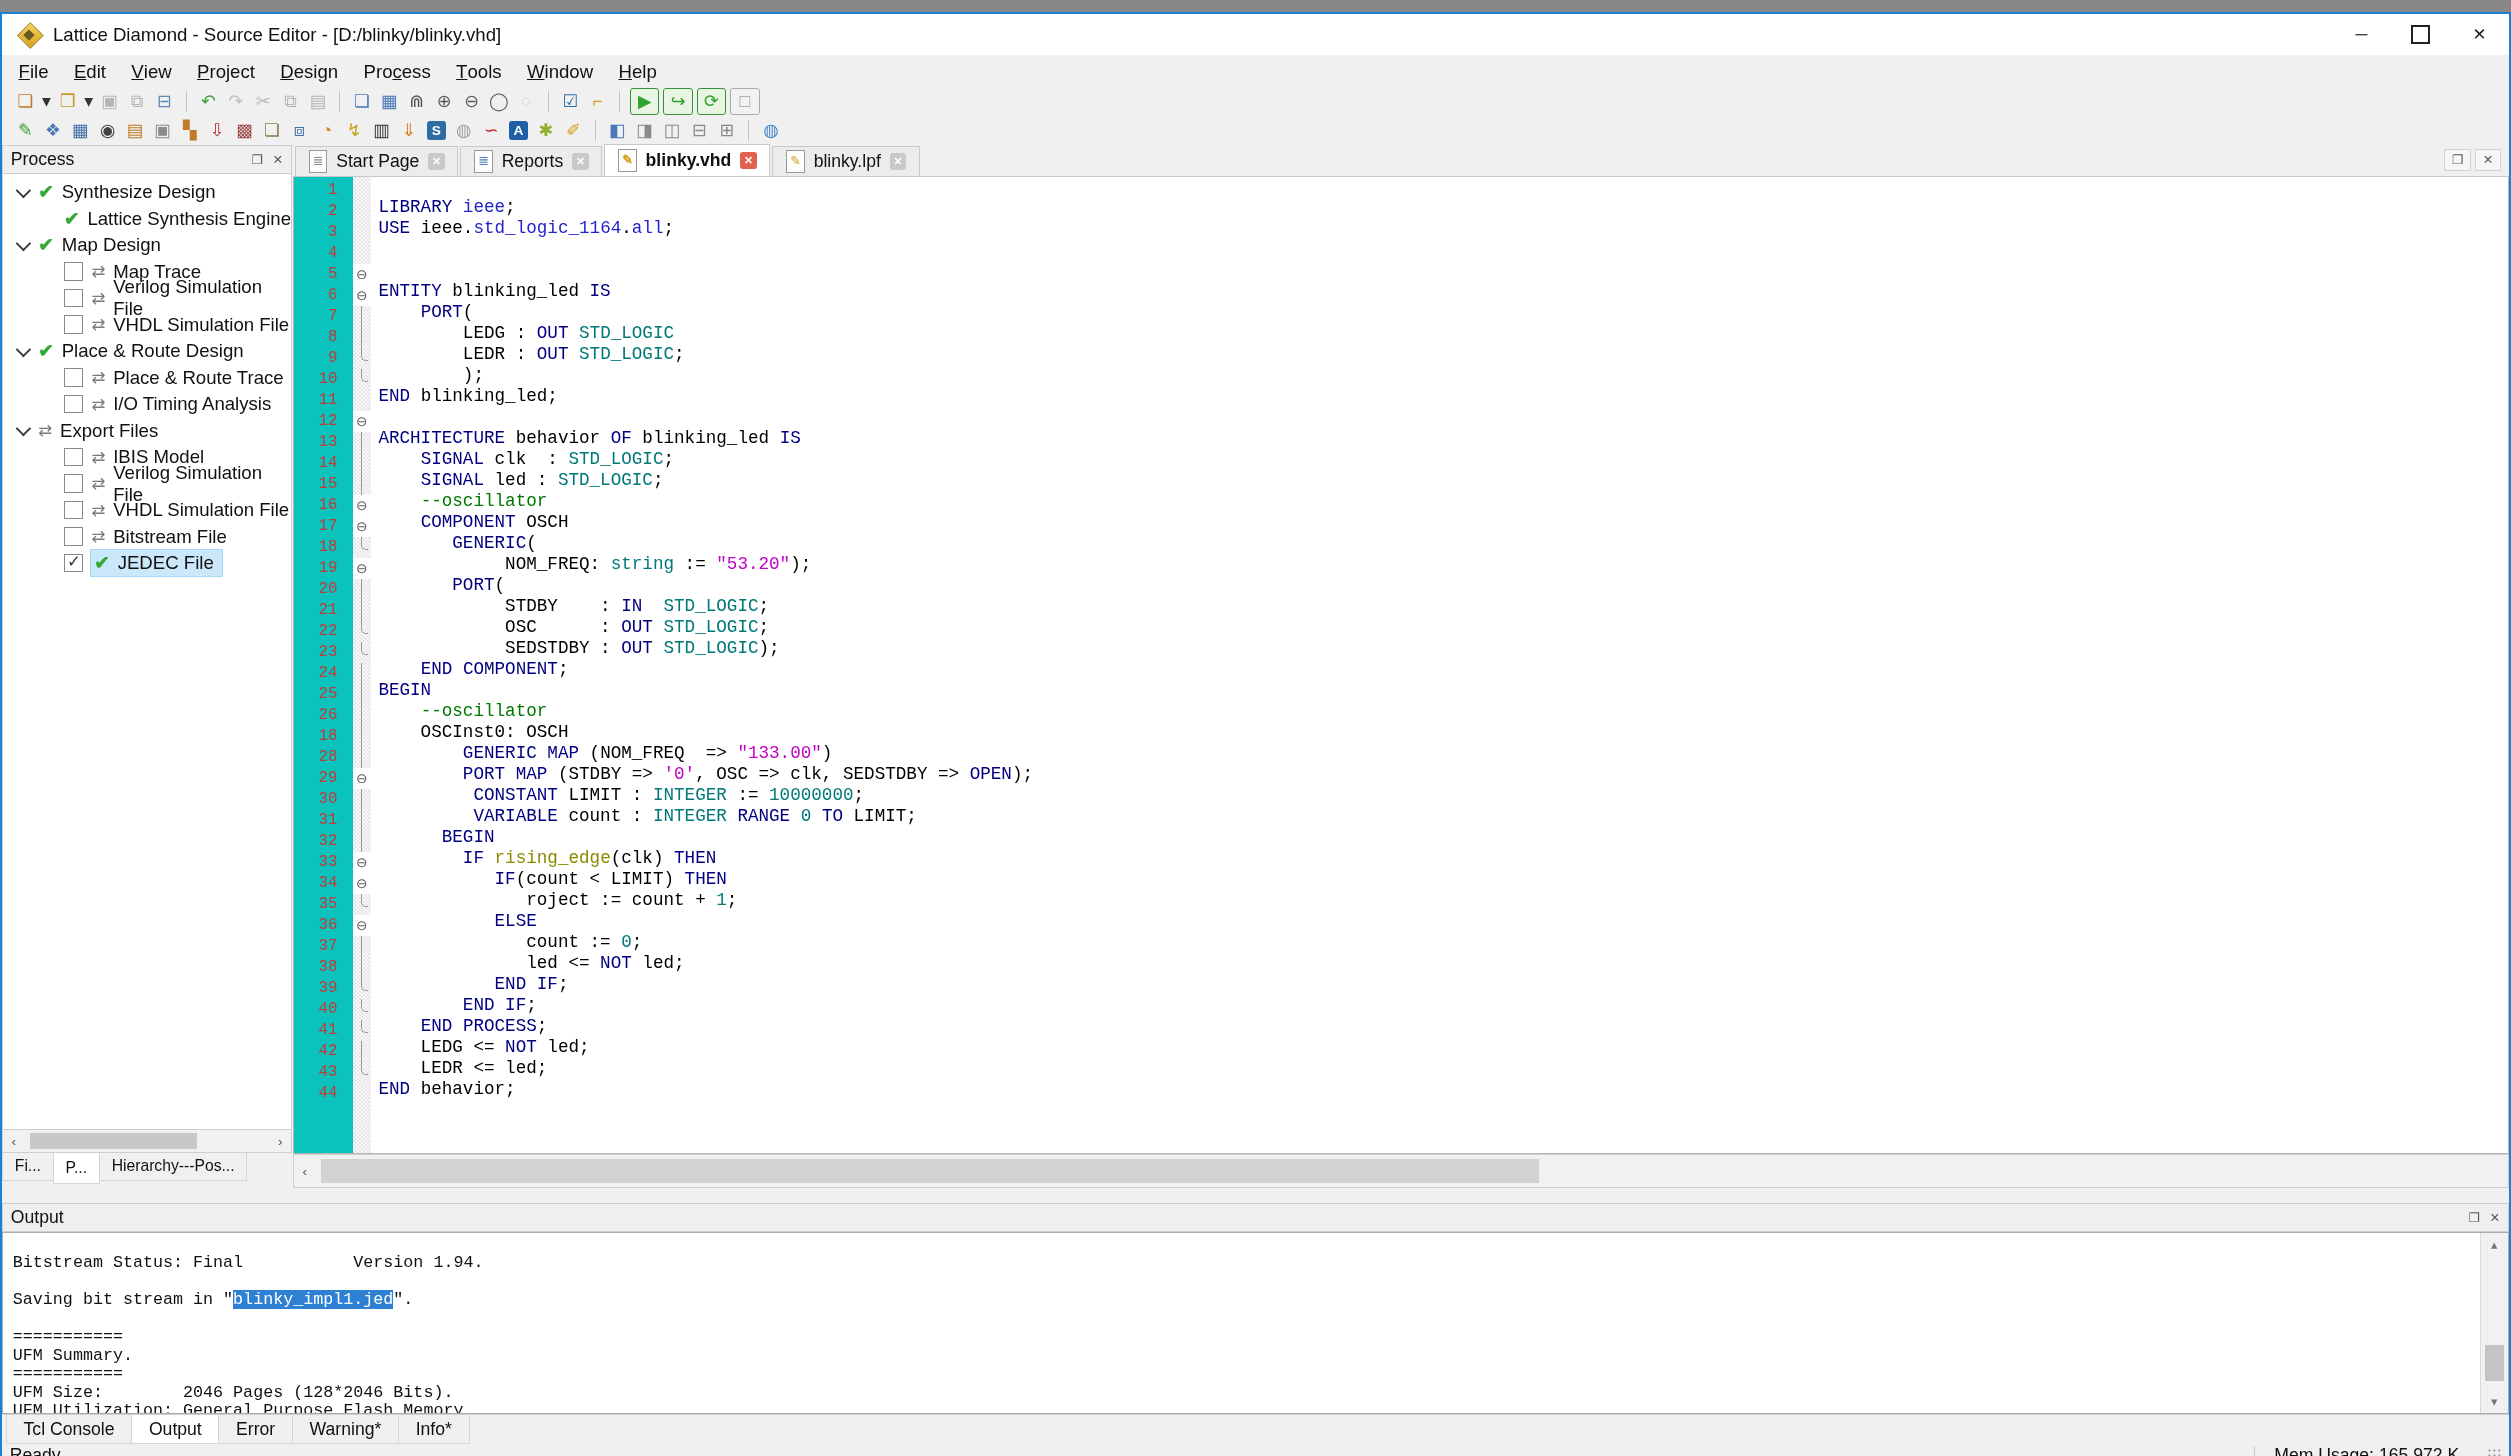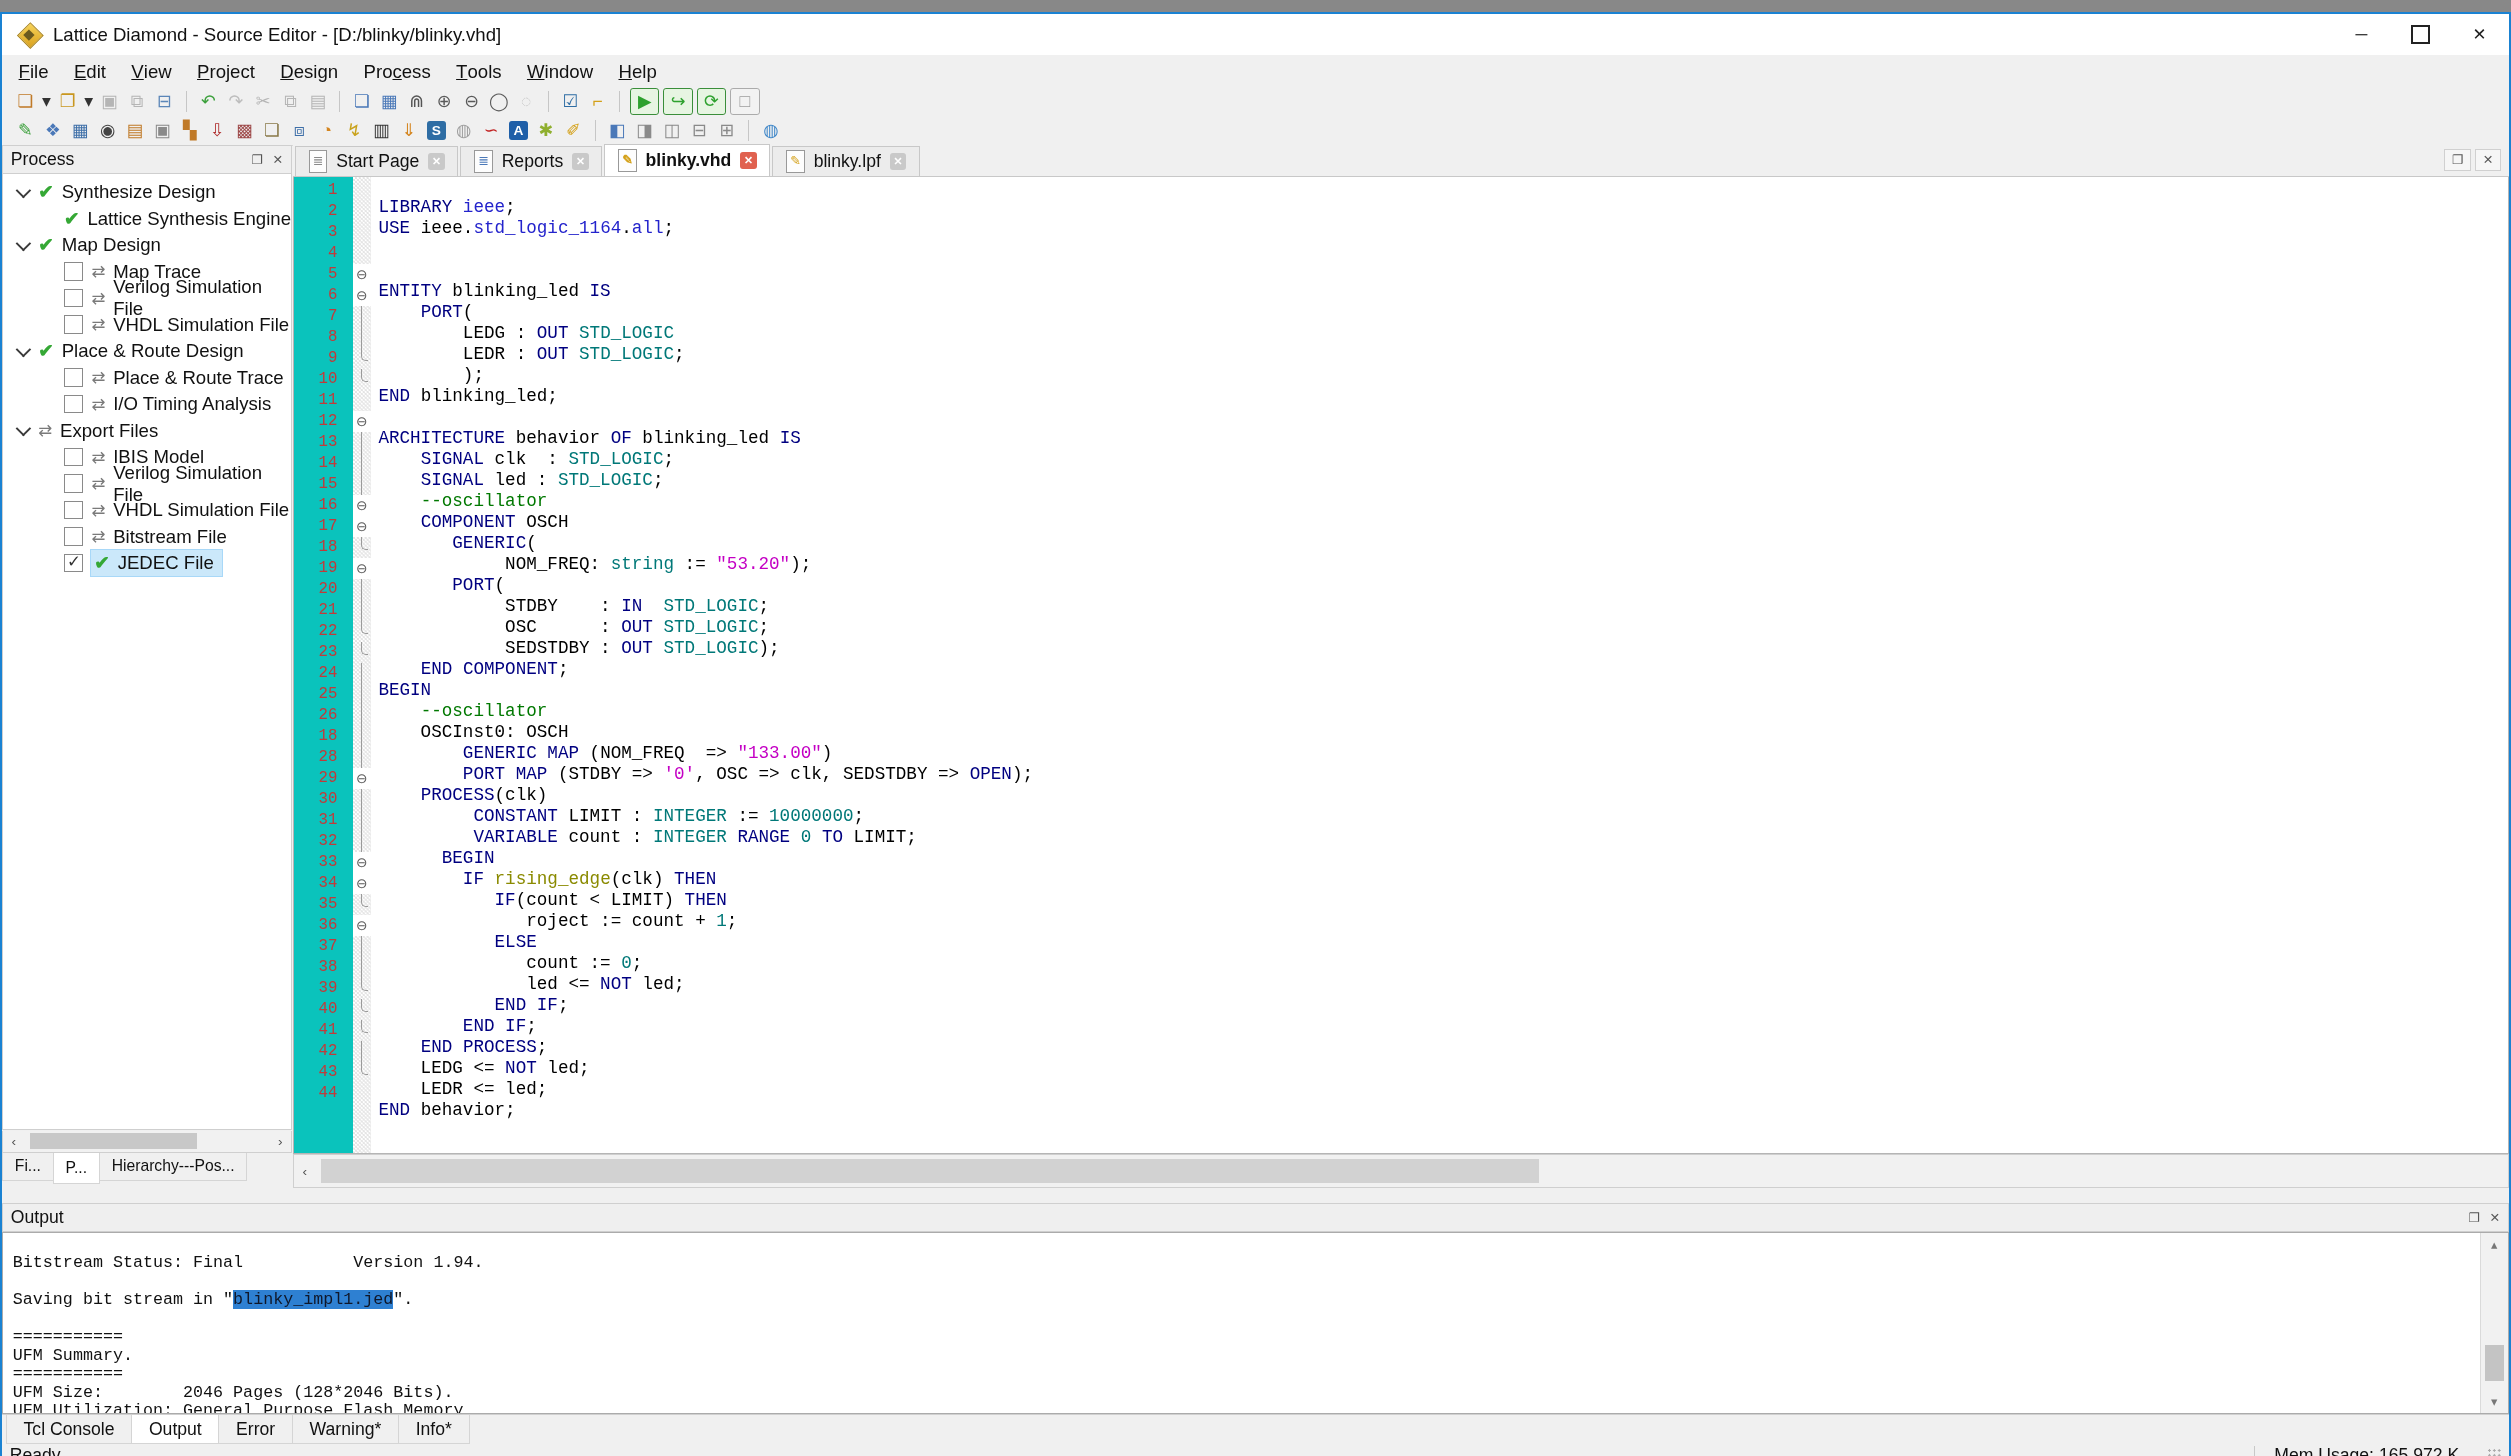--- a/index.html
+++ b/index.html
@@ -80,21 +80,21 @@
   .sg-p{color:#000;} .sg-k{color:#000080;} .sg-t{color:#007878;} .sg-s{color:#C400C4;}
   .sg-c{color:#007800;} .sg-fn{color:#8A8A00;} .sg-b{color:#2323CC;}
   .ed-hscroll{position:absolute;left:0;right:0;bottom:0;height:34px;background:#F1F1F1;border:1px solid #CFCFCF;display:flex;align-items:center;box-sizing:border-box;}
   .ed-thumb{position:absolute;left:27.4px;top:3.9px;bottom:3.9px;width:55%;background:#D2D2D2;}
   
   .splitter{position:absolute;top:1174px;left:0;right:0;height:14.7px;background:#F0F0F0;}
   
   .outputpanel{position:absolute;top:1189px;left:0;right:0;height:211px;}
   .op-body{position:absolute;top:29px;left:0;right:0;bottom:0;background:#FFF;border:1px solid #ABABAB;overflow:hidden;box-sizing:border-box;}
   .op-text{padding:2px 9.8px;font-family:"Liberation Mono",monospace;font-size:16.7px;line-height:18.6px;white-space:pre;}
-  .op-hl{background:#2E80D2;color:#0f172a;}
+  .op-hl{background:#2E80D2;color:#ffffff;}
   .op-vscroll{position:absolute;right:0;top:0;bottom:0;width:27.4px;background:#F1F1F1;border-left:1px solid #DADADA;}
   .op-arrow{height:23.5px;display:flex;align-items:center;justify-content:center;color:#777;font-size:12.7px;}
   .op-arrow.down{position:absolute;bottom:0;left:0;right:0;}
   .op-thumb{position:absolute;left:3.9px;right:3.9px;top:62%;height:20%;background:#C4C4C4;}
   
   .btabs{position:absolute;top:1400px;left:0;right:0;height:30px;background:#F0F0F0;display:flex;align-items:stretch;padding-left:3.9px;border-top:1px solid #D0D0D0;box-sizing:border-box;}
   .btab{padding:0 16.7px;display:flex;align-items:center;font-size:17.6px;border:1px solid #D5D5D5;border-top:0;margin-right:-1px;background:#F0F0F0;}
   .btab.active{background:#FFF;}
   
   .statusbar{position:absolute;top:1430px;left:0;right:0;height:22.5px;background:#F0F0F0;display:flex;align-items:center;font-size:17.6px;padding:0 7.8px;box-sizing:border-box;}
@@ -555,21 +555,20 @@
             <div class="cline"><span class="sg-p">       </span><span class="sg-k">PORT</span><span class="sg-p">(</span></div>
             <div class="cline"><span class="sg-p">            STDBY    : </span><span class="sg-k">IN</span><span class="sg-p">  </span><span class="sg-t">STD_LOGIC</span><span class="sg-p">;</span></div>
             <div class="cline"><span class="sg-p">            OSC      : </span><span class="sg-k">OUT</span><span class="sg-p"> </span><span class="sg-t">STD_LOGIC</span><span class="sg-p">;</span></div>
             <div class="cline"><span class="sg-p">            SEDSTDBY : </span><span class="sg-k">OUT</span><span class="sg-p"> </span><span class="sg-t">STD_LOGIC</span><span class="sg-p">);</span></div>
             <div class="cline"><span class="sg-p">    </span><span class="sg-k">END</span><span class="sg-p"> </span><span class="sg-k">COMPONENT</span><span class="sg-p">;</span></div>
             <div class="cline"><span class="sg-k">BEGIN</span></div>
             <div class="cline"><span class="sg-p">    </span><span class="sg-c">--oscillator</span></div>
             <div class="cline"><span class="sg-p">    OSCInst0: OSCH</span></div>
             <div class="cline"><span class="sg-p">        </span><span class="sg-k">GENERIC</span><span class="sg-p"> </span><span class="sg-k">MAP</span><span class="sg-p"> (NOM_FREQ  =&gt; </span><span class="sg-s">"133.00"</span><span class="sg-p">)</span></div>
             <div class="cline"><span class="sg-p">        </span><span class="sg-k">PORT</span><span class="sg-p"> </span><span class="sg-k">MAP</span><span class="sg-p"> (STDBY =&gt; </span><span class="sg-s">'0'</span><span class="sg-p">, OSC =&gt; clk, SEDSTDBY =&gt; </span><span class="sg-k">OPEN</span><span class="sg-p">);</span></div>
-            <div class="cline"><span class="sg-p">    </span><span class="sg-k">PROCESS</span><span class="sg-p">(clk)</span></div>
             <div class="cline"><span class="sg-p">         </span><span class="sg-k">CONSTANT</span><span class="sg-p"> LIMIT : </span><span class="sg-t">INTEGER</span><span class="sg-p"> := </span><span class="sg-t">10000000</span><span class="sg-p">;</span></div>
             <div class="cline"><span class="sg-p">         </span><span class="sg-k">VARIABLE</span><span class="sg-p"> count : </span><span class="sg-t">INTEGER</span><span class="sg-p"> </span><span class="sg-k">RANGE</span><span class="sg-p"> </span><span class="sg-t">0</span><span class="sg-p"> </span><span class="sg-k">TO</span><span class="sg-p"> LIMIT;</span></div>
             <div class="cline"><span class="sg-p">      </span><span class="sg-k">BEGIN</span></div>
             <div class="cline"><span class="sg-p">        </span><span class="sg-k">IF</span><span class="sg-p"> </span><span class="sg-fn">rising_edge</span><span class="sg-p">(clk) </span><span class="sg-k">THEN</span></div>
             <div class="cline"><span class="sg-p">           </span><span class="sg-k">IF</span><span class="sg-p">(count &lt; LIMIT) </span><span class="sg-k">THEN</span></div>
             <div class="cline"><span class="sg-p">              roject := count + </span><span class="sg-t">1</span><span class="sg-p">;</span></div>
             <div class="cline"><span class="sg-p">           </span><span class="sg-k">ELSE</span></div>
             <div class="cline"><span class="sg-p">              count := </span><span class="sg-t">0</span><span class="sg-p">;</span></div>
             <div class="cline"><span class="sg-p">              led &lt;= </span><span class="sg-k">NOT</span><span class="sg-p"> led;</span></div>
             <div class="cline"><span class="sg-p">           </span><span class="sg-k">END</span><span class="sg-p"> </span><span class="sg-k">IF</span><span class="sg-p">;</span></div>

